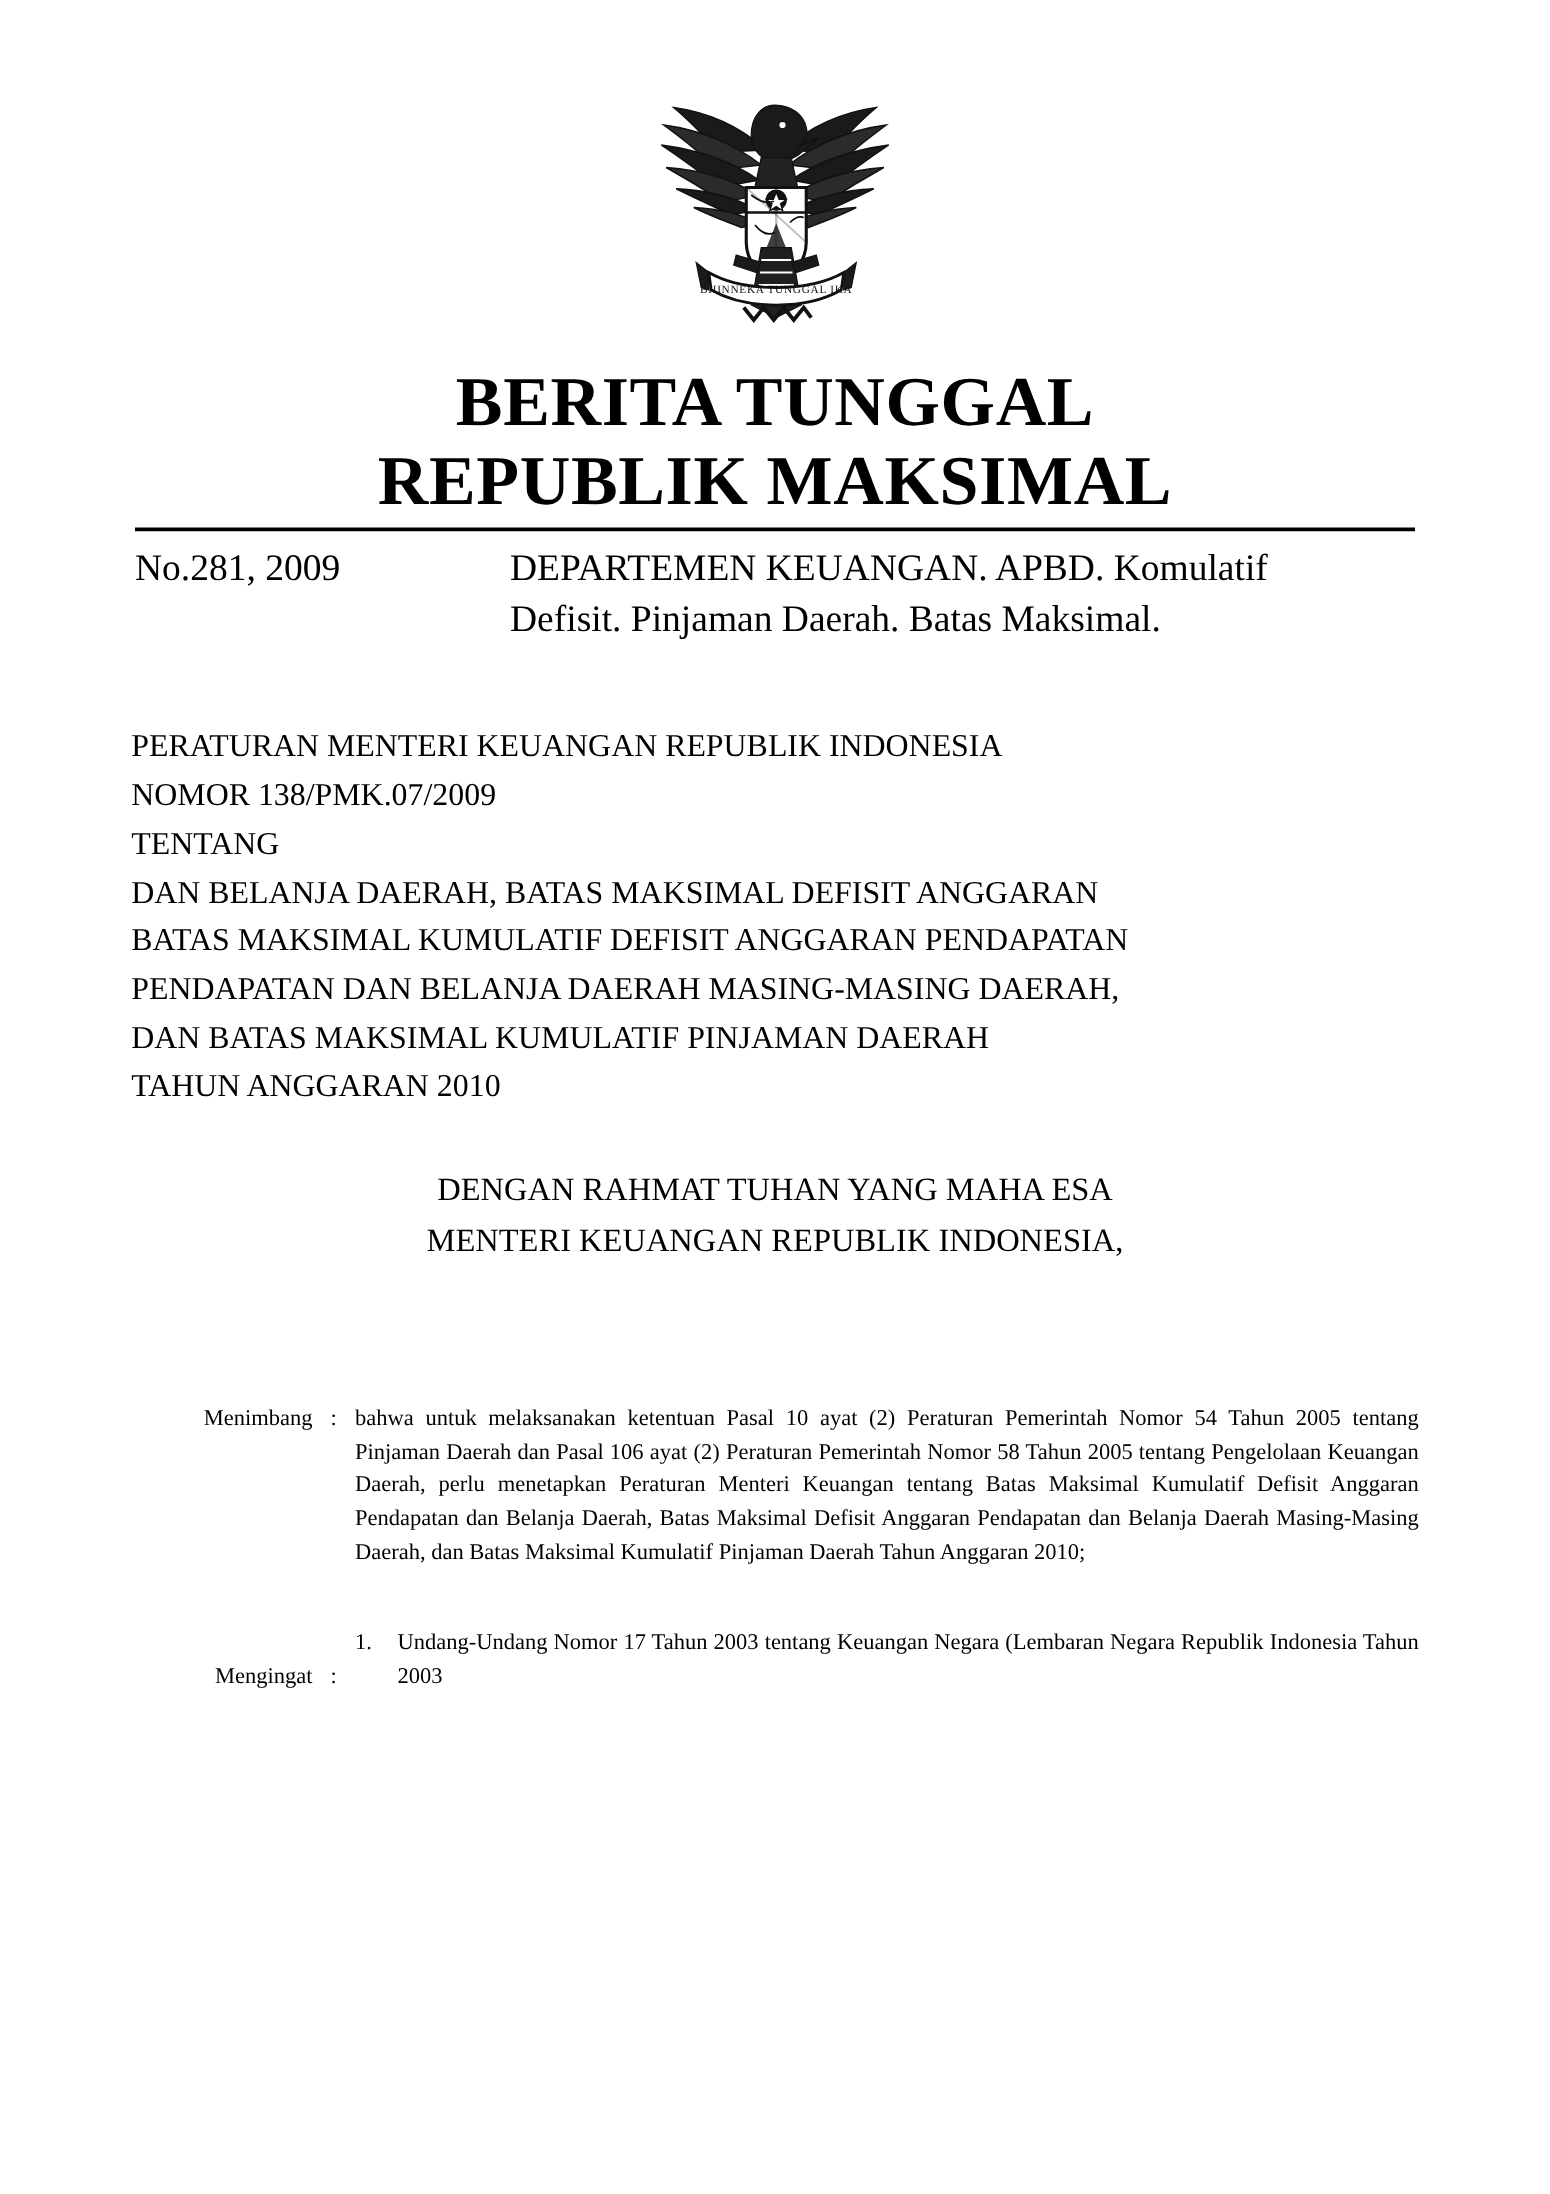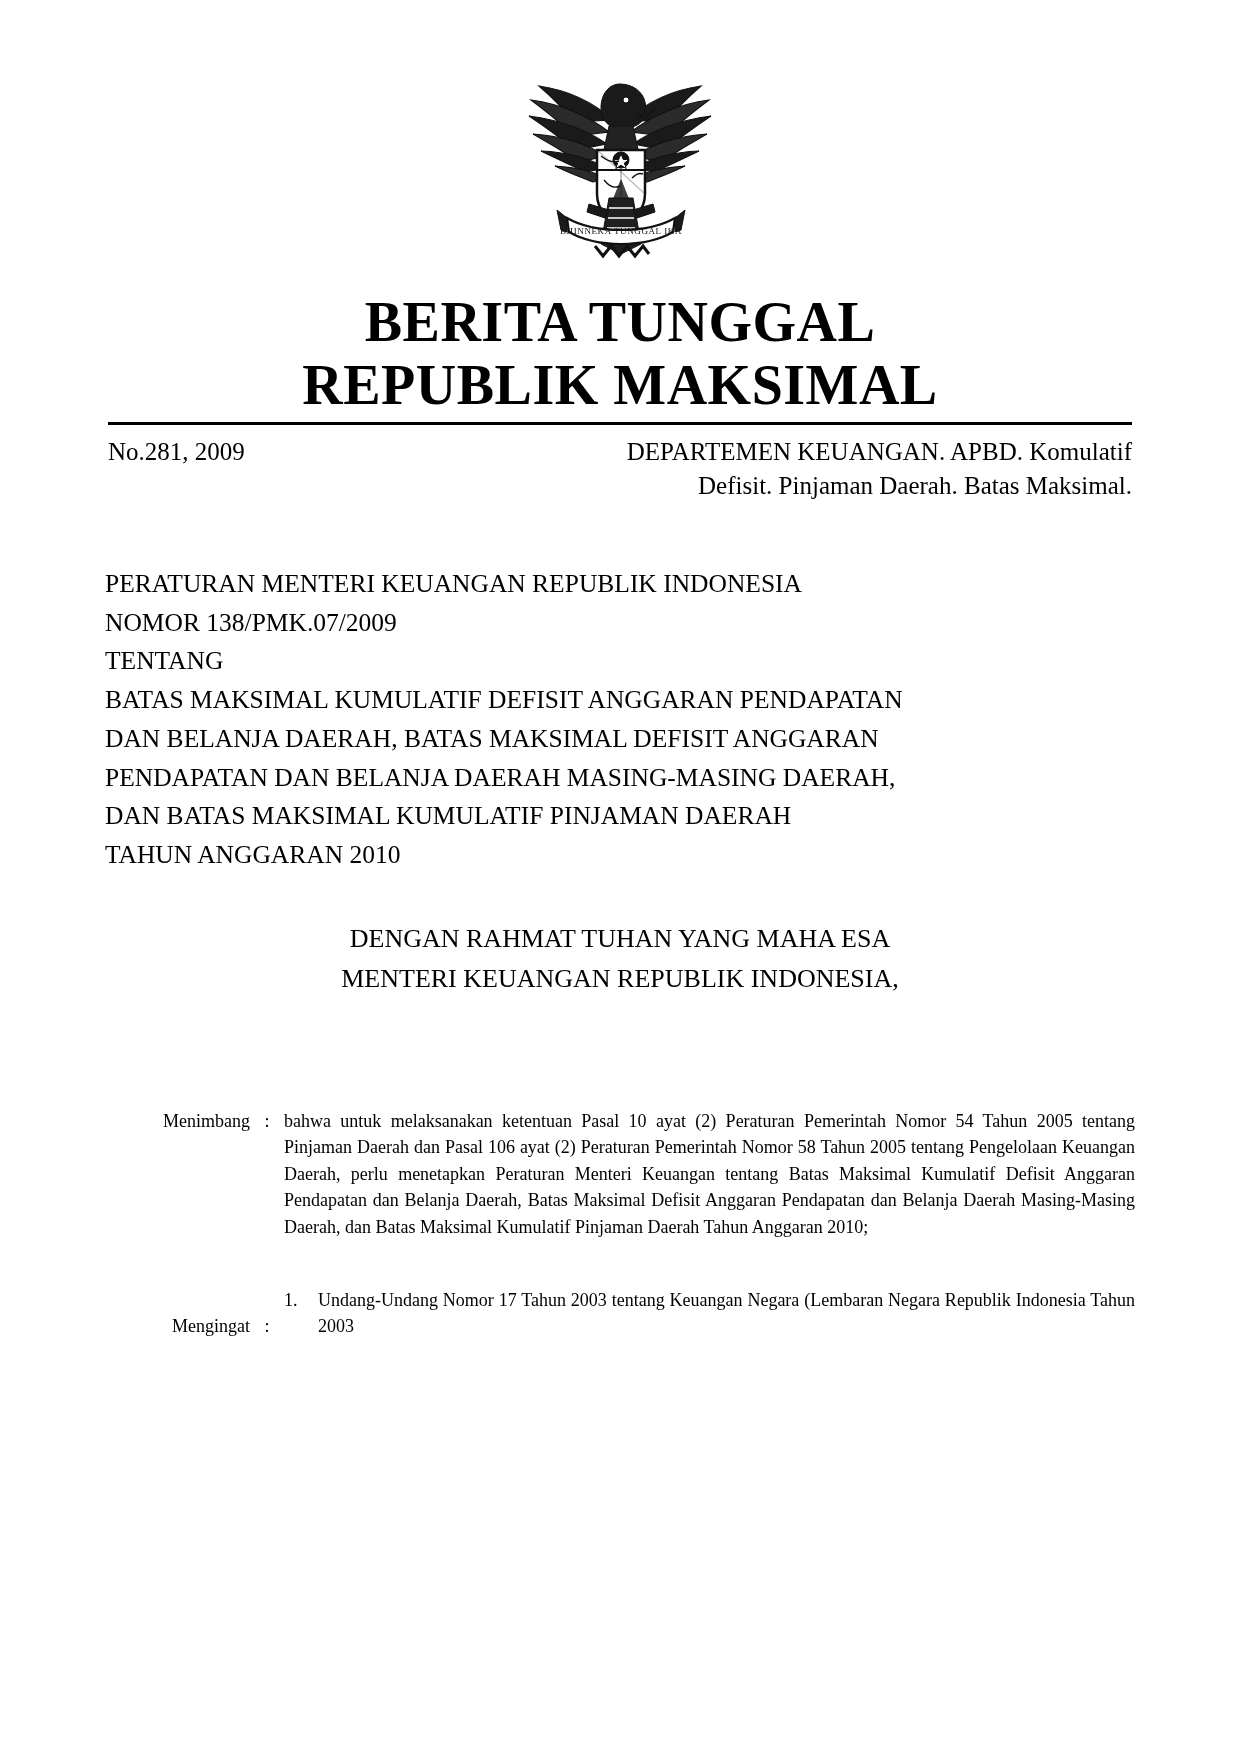--- a/index.html
+++ b/index.html
@@ -39,31 +39,31 @@
   .rule {
     border: none;
     border-top: 3px solid #000;
     margin: 6px 108px 0 108px;
   }
 
   .no-row {
     display: flex;
     align-items: flex-start;
     margin: 10px 108px 0 108px;
-    font-size: 25px;
+    font-size: 30px;
     line-height: 1.35;
   }
   .no-row .issue {
     width: 300px;
     flex: 0 0 300px;
     text-align: left;
   }
   .no-row .subject {
     flex: 1 1 auto;
-    text-align: right;
+    text-align: left;
   }
   .subject .sl { display: block; }
 
   .title-block {
     margin: 62px 105px 0 105px;
     font-size: 25.5px;
     line-height: 1.52;
   }
   .title-block .ln { display: block; }
 
@@ -178,22 +178,22 @@
     <div class="subject">
       <span class="sl">DEPARTEMEN  KEUANGAN.  APBD.  Komulatif</span>
       <span class="sl">Defisit. Pinjaman Daerah. Batas Maksimal.</span>
     </div>
   </div>
 
   <div class="title-block">
     <span class="ln">PERATURAN MENTERI KEUANGAN REPUBLIK INDONESIA</span>
     <span class="ln">NOMOR 138/PMK.07/2009</span>
     <span class="ln">TENTANG</span>
+    <span class="ln">DAN BELANJA DAERAH,  BATAS MAKSIMAL DEFISIT ANGGARAN</span>
     <span class="ln">BATAS MAKSIMAL KUMULATIF DEFISIT ANGGARAN PENDAPATAN</span>
-    <span class="ln">DAN BELANJA DAERAH,  BATAS MAKSIMAL DEFISIT ANGGARAN</span>
     <span class="ln">PENDAPATAN DAN BELANJA DAERAH MASING-MASING DAERAH,</span>
     <span class="ln">DAN BATAS MAKSIMAL KUMULATIF PINJAMAN DAERAH</span>
     <span class="ln">TAHUN ANGGARAN 2010</span>
   </div>
 
   <div class="invocation">
     <span class="ln">DENGAN RAHMAT TUHAN YANG MAHA ESA</span>
     <span class="ln">MENTERI KEUANGAN REPUBLIK INDONESIA,</span>
   </div>
 

